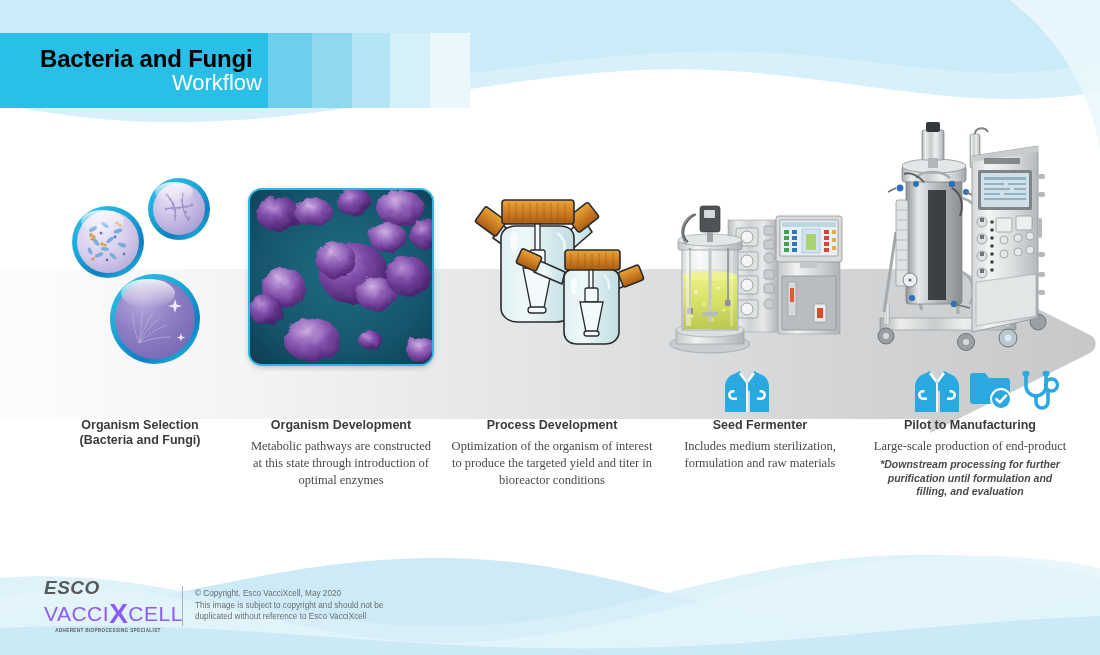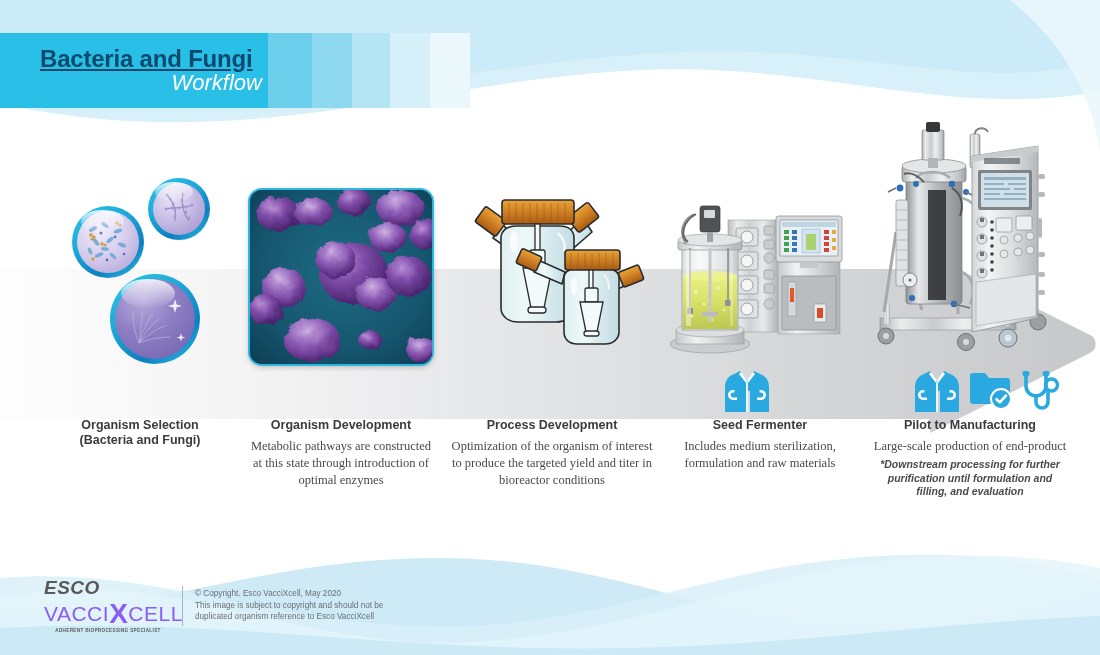--- a/index.html
+++ b/index.html
@@ -27,37 +27,35 @@
     display: flex;
   }
   .banner-main {
     width: 268px; height: 75px;
     background: #29bfe6;
     display: flex; flex-direction: column;
     justify-content: center;
     padding-left: 40px;
   }
   .banner-title {
-    color: #0c4a6e;
+    color: #000000;
     font-size: 24px;
     font-weight: bold;
     line-height: 1.02;
     letter-spacing: -0.2px;
     white-space: nowrap;
-    text-decoration: underline;
   }
   .banner-sub {
     color: #ffffff;
     font-size: 22px;
     font-weight: 300;
     line-height: 1.05;
     text-align: right;
     padding-right: 6px;
     white-space: nowrap;
-    font-style: italic;
   }
   .banner-seg { height: 75px; }
   .seg1 { width: 44px; background: #6ccfeb; }
   .seg2 { width: 40px; background: #8fd9f0; }
   .seg3 { width: 38px; background: #b4e5f5; }
   .seg4 { width: 40px; background: #d6f0fa; }
   .seg5 { width: 40px; background: #eaf8fc; }
 
   
   .arrow-svg { position: absolute; left: 0; top: 255px; }
@@ -821,17 +819,17 @@
       <div class="logo-esco">ESCO</div>
       <div class="logo-vacci">
         <span>VACCI</span><span style="font-size:28px;font-weight:bold;position:relative;top:2px;">X</span><span>CELL</span>
       </div>
       <div class="logo-tag">ADHERENT BIOPROCESSING SPECIALIST</div>
     </div>
     <div class="divider"></div>
     <div class="copy">
       <div>© Copyright. Esco VacciXcell, May 2020</div>
       <div>This image is subject to copyright and should not be</div>
-      <div>duplicated organism reference to Esco VacciXcell</div>
+      <div>duplicated without reference to Esco VacciXcell</div>
     </div>
   </div>
 
 </div>
 
 </body></html>

